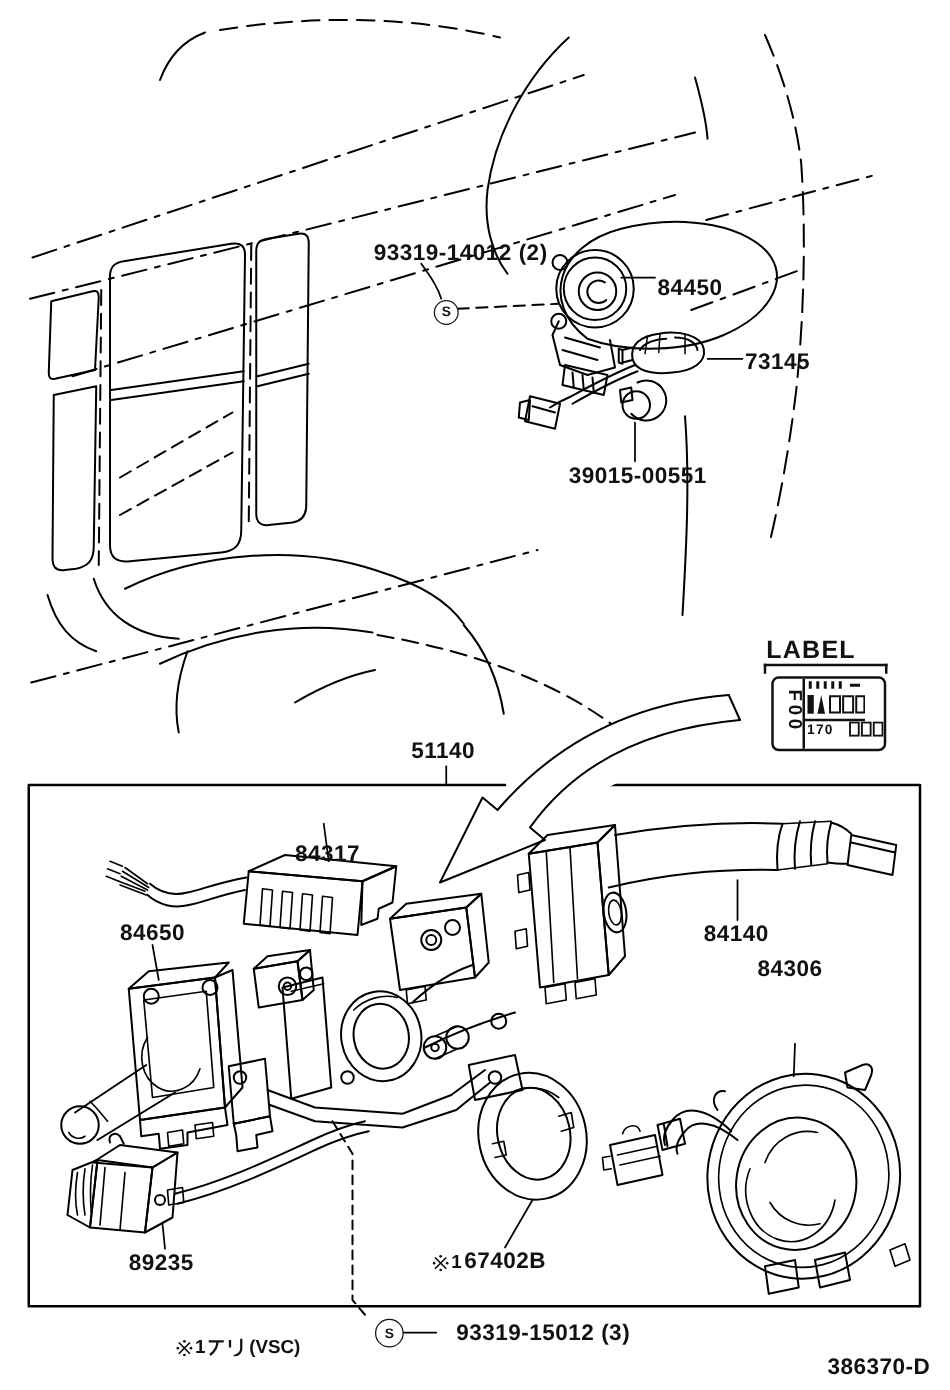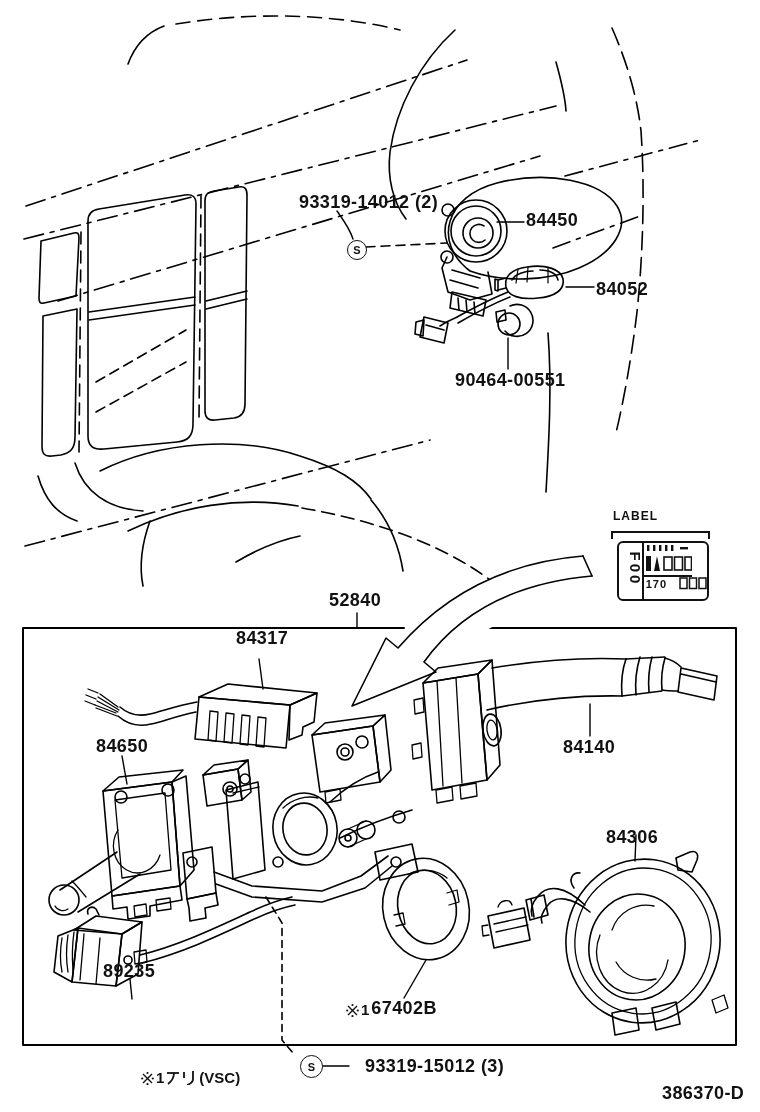--- a/index.html
+++ b/index.html
@@ -5,21 +5,21 @@
   html,body{margin:0;padding:0;background:#fff;}
   #stage{position:relative;width:760px;height:1111px;background:#fff;overflow:hidden;
          font-family:"Liberation Sans",sans-serif;color:#111;}
   #art{position:absolute;left:0;top:0;}
   .t{position:absolute;white-space:nowrap;line-height:1;color:#111;}
   .num{font-size:18px;font-weight:bold;letter-spacing:.4px;}
   .small{font-size:15px;font-weight:bold;}
   .scircle{position:absolute;border:1.8px solid #111;border-radius:50%;
            display:flex;align-items:center;justify-content:center;
            font-size:11px;font-weight:bold;background:#fff;}
-  .caption{font-size:12px;font-weight:bold;letter-spacing:1px;}
+  .caption{font-size:20px;font-weight:bold;letter-spacing:1px;}
   
   .bracket{position:absolute;border-top:2px solid #111;border-left:2px solid #111;border-right:2px solid #111;height:6px;}
   .lblbox{position:absolute;border:2px solid #111;border-radius:6px;background:#fff;display:flex;}
   .lbl-left{width:34px;border-right:2px solid #111;position:relative;}
   .lbl-rot{position:absolute;left:0;top:0;width:50px;height:32px;transform-origin:0 0;
            transform:rotate(90deg) translate(1px,-33px);display:flex;align-items:center;justify-content:center;
            font-size:15px;font-weight:bold;letter-spacing:3px;}
   .lbl-right{flex:1;display:flex;flex-direction:column;}
   .lbl-row2{border-bottom:2px solid #111;}
   .lbl-row3{display:flex;align-items:center;gap:12px;padding-left:2px;}
@@ -248,29 +248,29 @@
   <g>
     <path d="M266,897 L282,923 L282,1040 L293,1053" stroke-dasharray="7 5"></path>
     <path d="M322,1066 L349,1066" stroke-width="1.4"></path>
   </g>
 </svg>
 
 <div class="t num" style="left:299px;top:193px">93319-14012 (2)</div>
 <div class="scircle" style="left:347px;top:240px;width:18px;height:18px">
       <span>S</span>
     </div>
-<div class="t num" style="left:526px;top:211px">84450</div>
-<div class="t num" style="left:596px;top:280px">84052</div>
-<div class="t num" style="left:455px;top:371px">90464-00551</div>
-<div class="t num" style="left:329px;top:591px">52840</div>
-<div class="t num" style="left:236px;top:629px">84317</div>
+<div class="t num" style="left:526px;top:221px">84450</div>
+<div class="t num" style="left:596px;top:280px">73145</div>
+<div class="t num" style="left:455px;top:371px">39015-00551</div>
+<div class="t num" style="left:329px;top:591px">51140</div>
+<div class="t num" style="left:236px;top:674px">84317</div>
 <div class="t num" style="left:96px;top:737px">84650</div>
 <div class="t num" style="left:563px;top:738px">84140</div>
-<div class="t num" style="left:606px;top:828px">84306</div>
-<div class="t num" style="left:103px;top:962px">89235</div>
+<div class="t num" style="left:606px;top:766px">84306</div>
+<div class="t num" style="left:103px;top:1001px">89235</div>
 
 <div class="t inlineflex" style="left:346px;top:999px">
   <svg width="13" height="14" viewBox="0 0 13 14" stroke="#111" stroke-width="1.4" fill="#111">
     <path d="M2,3 L11,12 M11,3 L2,12" fill="none"></path>
     <circle cx="6.5" cy="2" r="1.1" stroke="none"></circle>
         <circle cx="6.5" cy="13" r="1.1" stroke="none"></circle>
     <circle cx="1.2" cy="7.5" r="1.1" stroke="none"></circle>
         <circle cx="11.8" cy="7.5" r="1.1" stroke="none"></circle>
   </svg>
   <span class="small">1</span>

